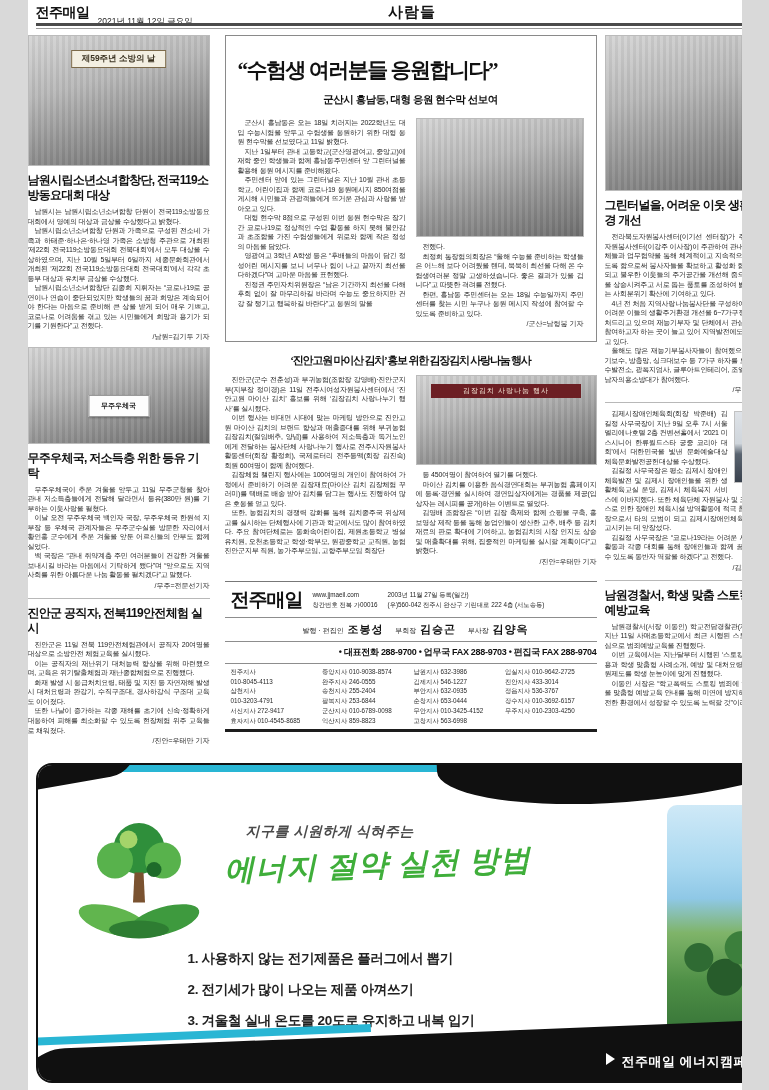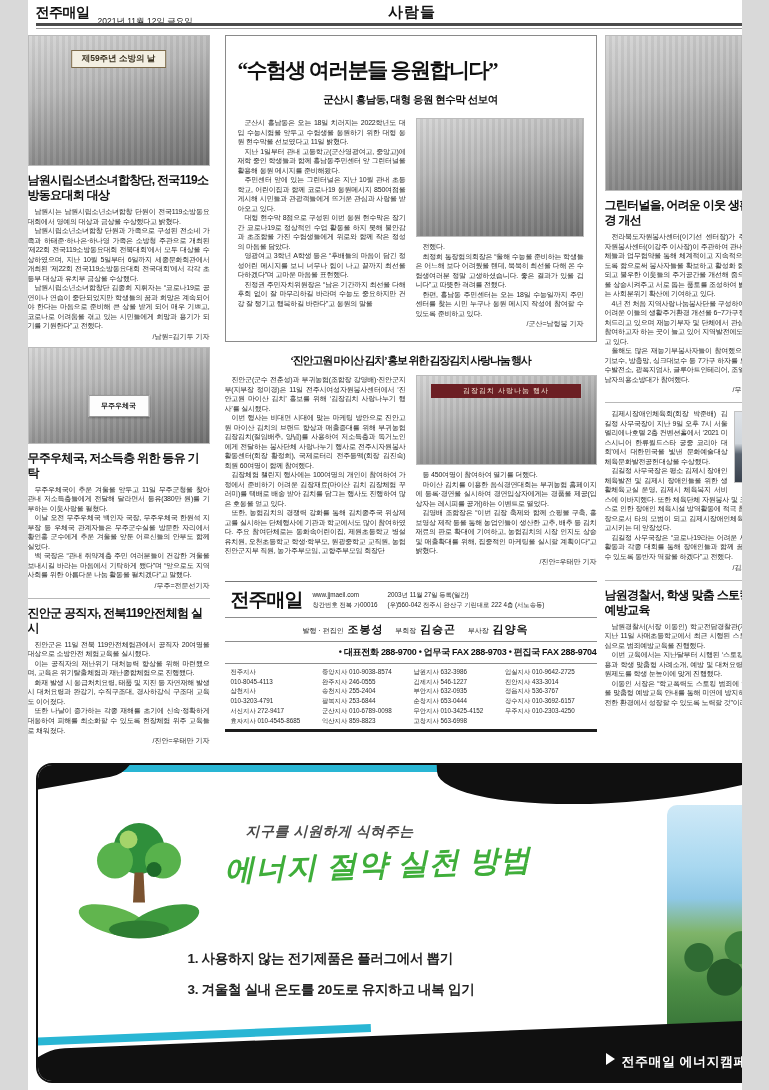--- a/index.html
+++ b/index.html
@@ -296,20 +296,21 @@
         <ellipse cx="33" cy="74" rx="24" ry="9" fill="#61b54e" transform="rotate(16 33 74)"></ellipse>
         <ellipse cx="67" cy="74" rx="24" ry="9" fill="#3e9a3e" transform="rotate(-16 67 74)"></ellipse>
         <ellipse cx="50" cy="80" rx="20" ry="6" fill="#2e7d32"></ellipse>
       </svg>
     </div>
 
     <div class="ad-tagline">지구를 시원하게 식혀주는</div>
     <div class="ad-title">에너지 절약 실천 방법</div>
     <div class="ad-list">
         <p>1.  사용하지 않는 전기제품은 플러그에서 뽑기</p>
+        <p>2.  전기세가 많이 나오는 제품 아껴쓰기</p>
         <p>3.  겨울철 실내 온도를 20도로 유지하고 내복 입기</p>
       </div>
     <div class="ad-photo"></div>
 
     <div class="ad-bot-teal"></div>
     <div class="ad-bot-black"></div>
     <div class="ad-campaign">
       <span class="play"></span>
       <span>전주매일 에너지캠페인</span>
     </div>

